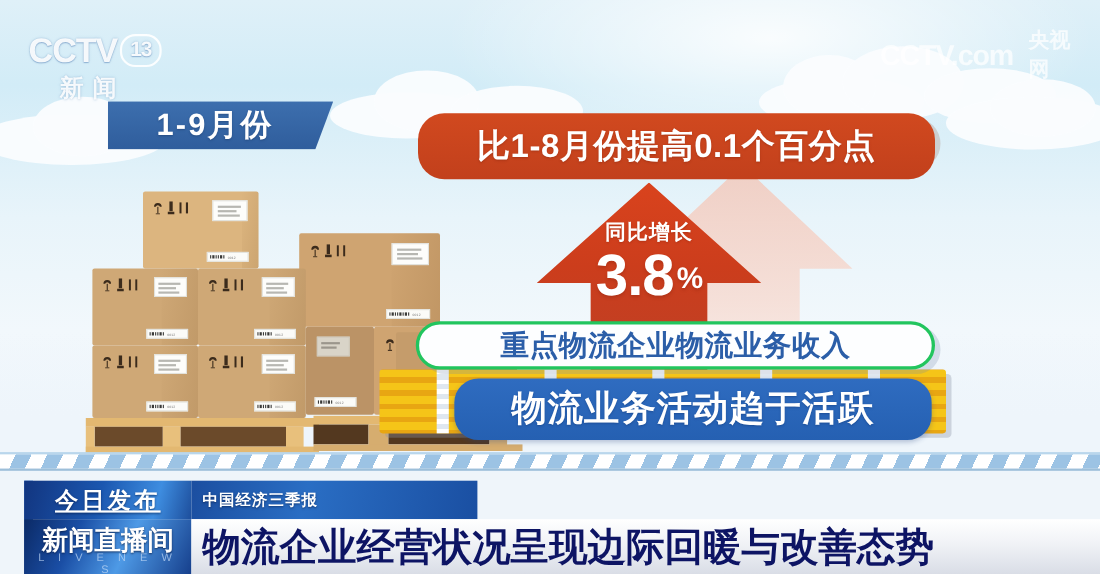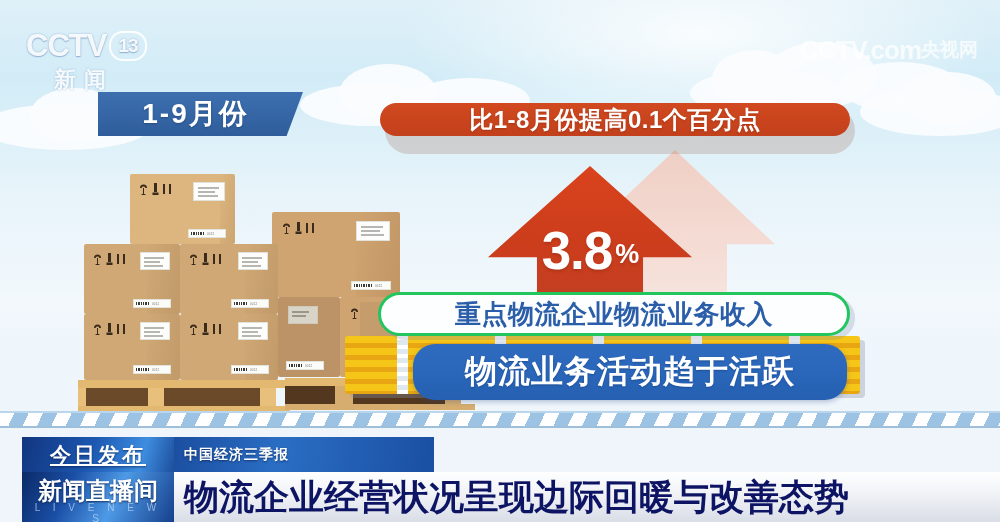--- a/index.html
+++ b/index.html
@@ -128,25 +128,25 @@
     padding-right:10px;
     text-shadow:0 1px 2px rgba(20,45,85,.4);
   }
 
   
   .pill-red-shadow {
     position:absolute; left:385px; top:107px; width:470px; height:47px;
     background:rgba(150,90,70,.22); border-radius:24px;
   }
   .pill-red {
-    position:absolute; left:380px; top:103px; width:470px; height:33px;
+    position:absolute; left:380px; top:103px; width:470px; height:60px;
     background:linear-gradient(180deg,#d1491f 0%, #c2401c 100%);
     border-radius:24px;
     display:flex; align-items:center; justify-content:center;
-    color:#fff; font-size:24px; font-weight:bold; letter-spacing:.5px;
+    color:#fff; font-size:30px; font-weight:bold; letter-spacing:.5px;
     text-shadow:0 1px 2px rgba(110,30,10,.35);
   }
 
   
   .pill-white-shadow {
     position:absolute; left:383px; top:296px; width:472px; height:44px;
     background:rgba(120,140,170,.25); border-radius:22px;
   }
   .pill-white {
     position:absolute; left:378px; top:292px; width:472px; height:44px;
@@ -181,21 +181,21 @@
   }
   .cctv-logo .row2 {
     font-size:22px; font-weight:bold; letter-spacing:8px; margin-top:1px;
     color:rgba(255,255,255,.9); padding-left:28px;
     text-shadow:0 0 2px rgba(120,160,200,.7);
   }
 
   
   .watermark {
     position:absolute; left:800px; top:26px; width:190px; height:48px;
-    display:flex; align-items:center; gap:0;
+    display:flex; align-items:center; gap:14px;
     color:rgba(255,255,255,.72); font-size:26px; font-weight:bold;
     letter-spacing:-1px;
   }
   .watermark .cn { font-size:19px; letter-spacing:0px; }
 
   
   .lt { position:absolute; left:22px; top:437px; }
   .lt-topleft {
     position:absolute; left:0; top:0; width:152px; height:35px;
     background:linear-gradient(105deg,#12357f 0%, #1b57b0 45%, #3e8de0 78%, #1d4e9c 100%);
@@ -543,20 +543,21 @@
     <div class="pallet-dark" style="left:0; top:8px; width:50px; height:18px; background:#53381f;"></div>
     <div class="pallet-dark" style="left:68px; top:8px; width:92px; height:18px; background:#53381f;"></div>
     <div class="pallet-leg" style="left:50px; top:8px; width:18px; height:24px; background:#d6ad6f;"></div>
     <div class="pallet-leg" style="left:160px; top:8px; width:16px; height:24px; background:#d6ad6f;"></div>
     <div class="pallet-top" style="left:0; top:26px; width:190px; height:6px; background:#d6ad6f;"></div>
   </div>
 
   <div class="arrow-ghost"></div>
   <div class="arrow"></div>
   <div class="arrow-txt">
+    <div class="arrow-sub">同比增长</div>
     <div class="arrow-num">
       <span>3.8</span><span class="pct">%</span>
     </div>
   </div>
 
   <div class="conveyor-shadow"></div>
   <div class="conveyor">
     <div class="conveyor-caps">
       <span style="left:52px;"></span>
       <span style="left:150px;"></span>

